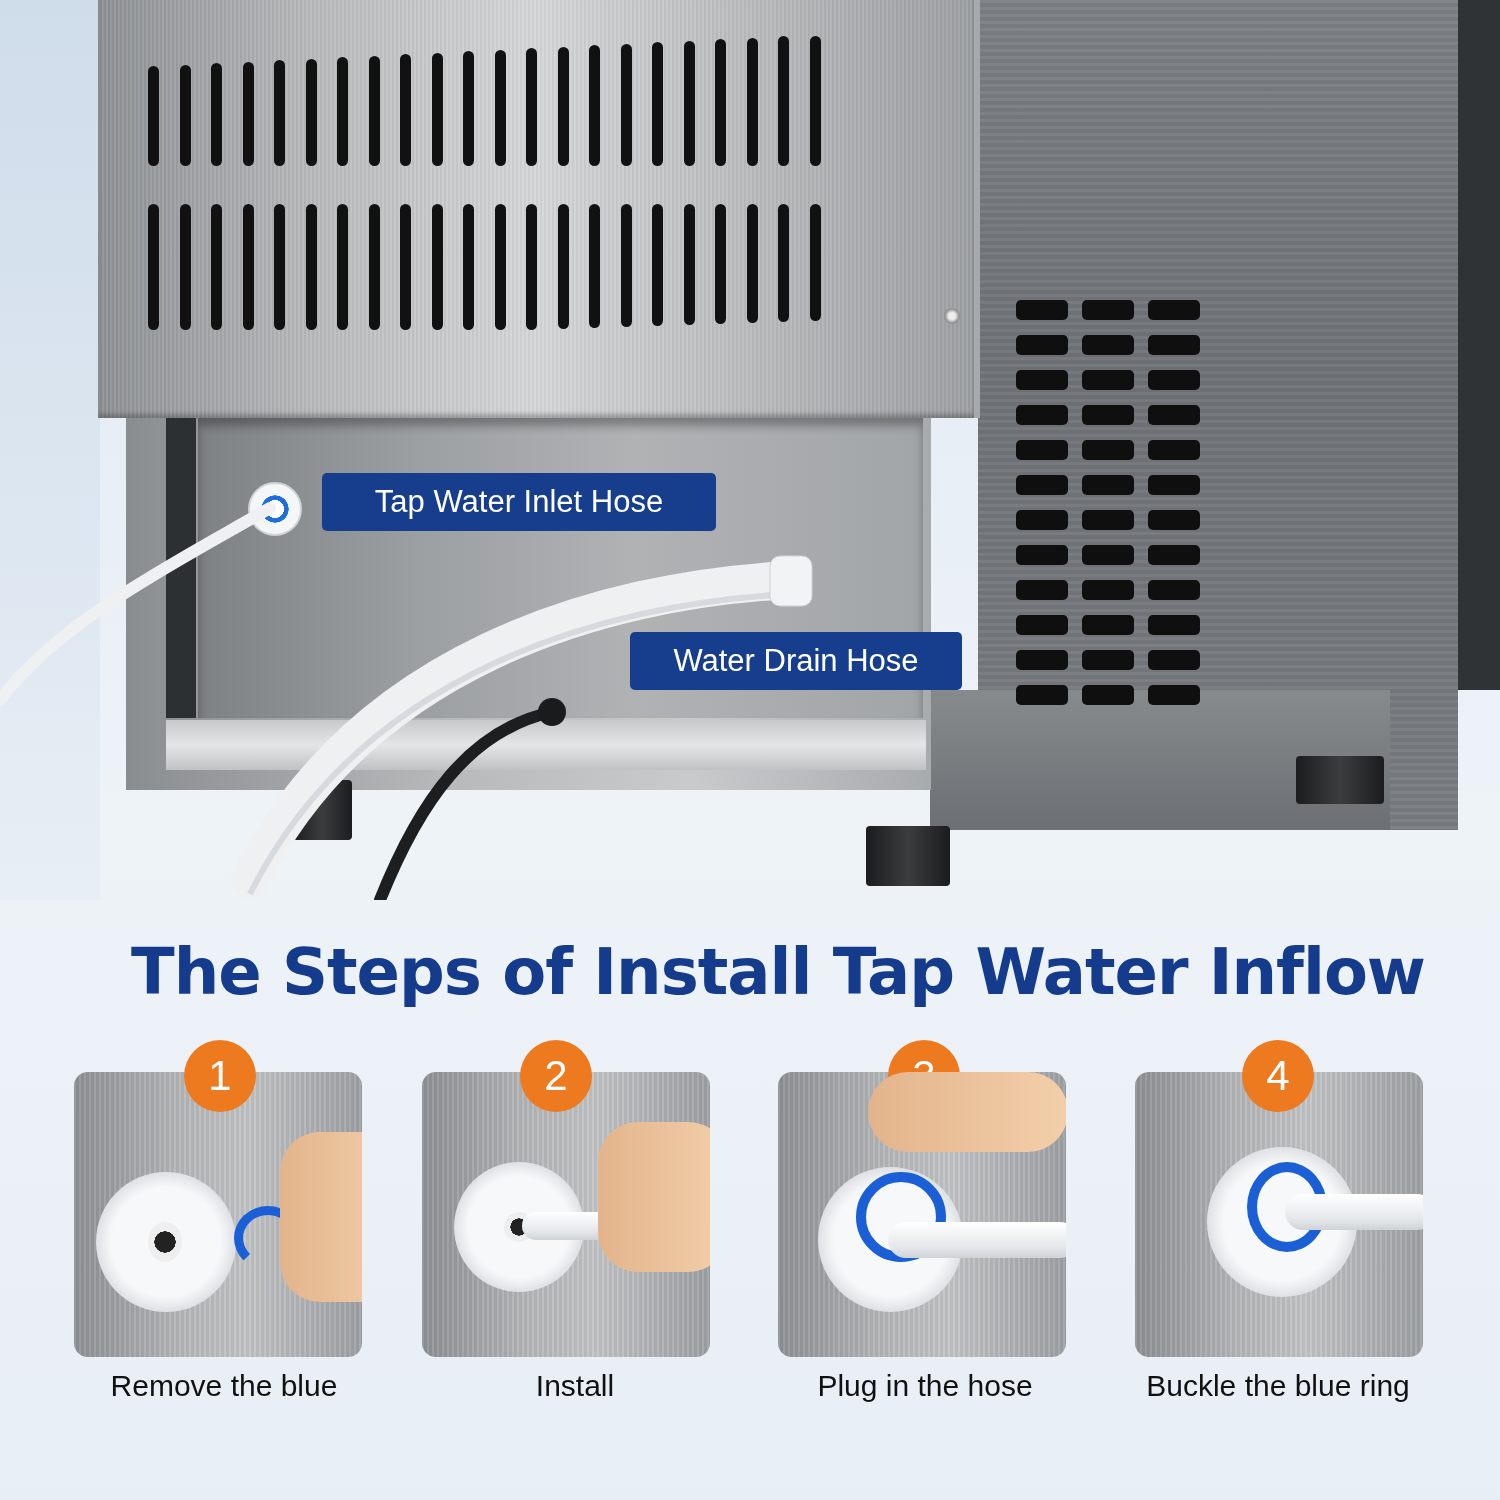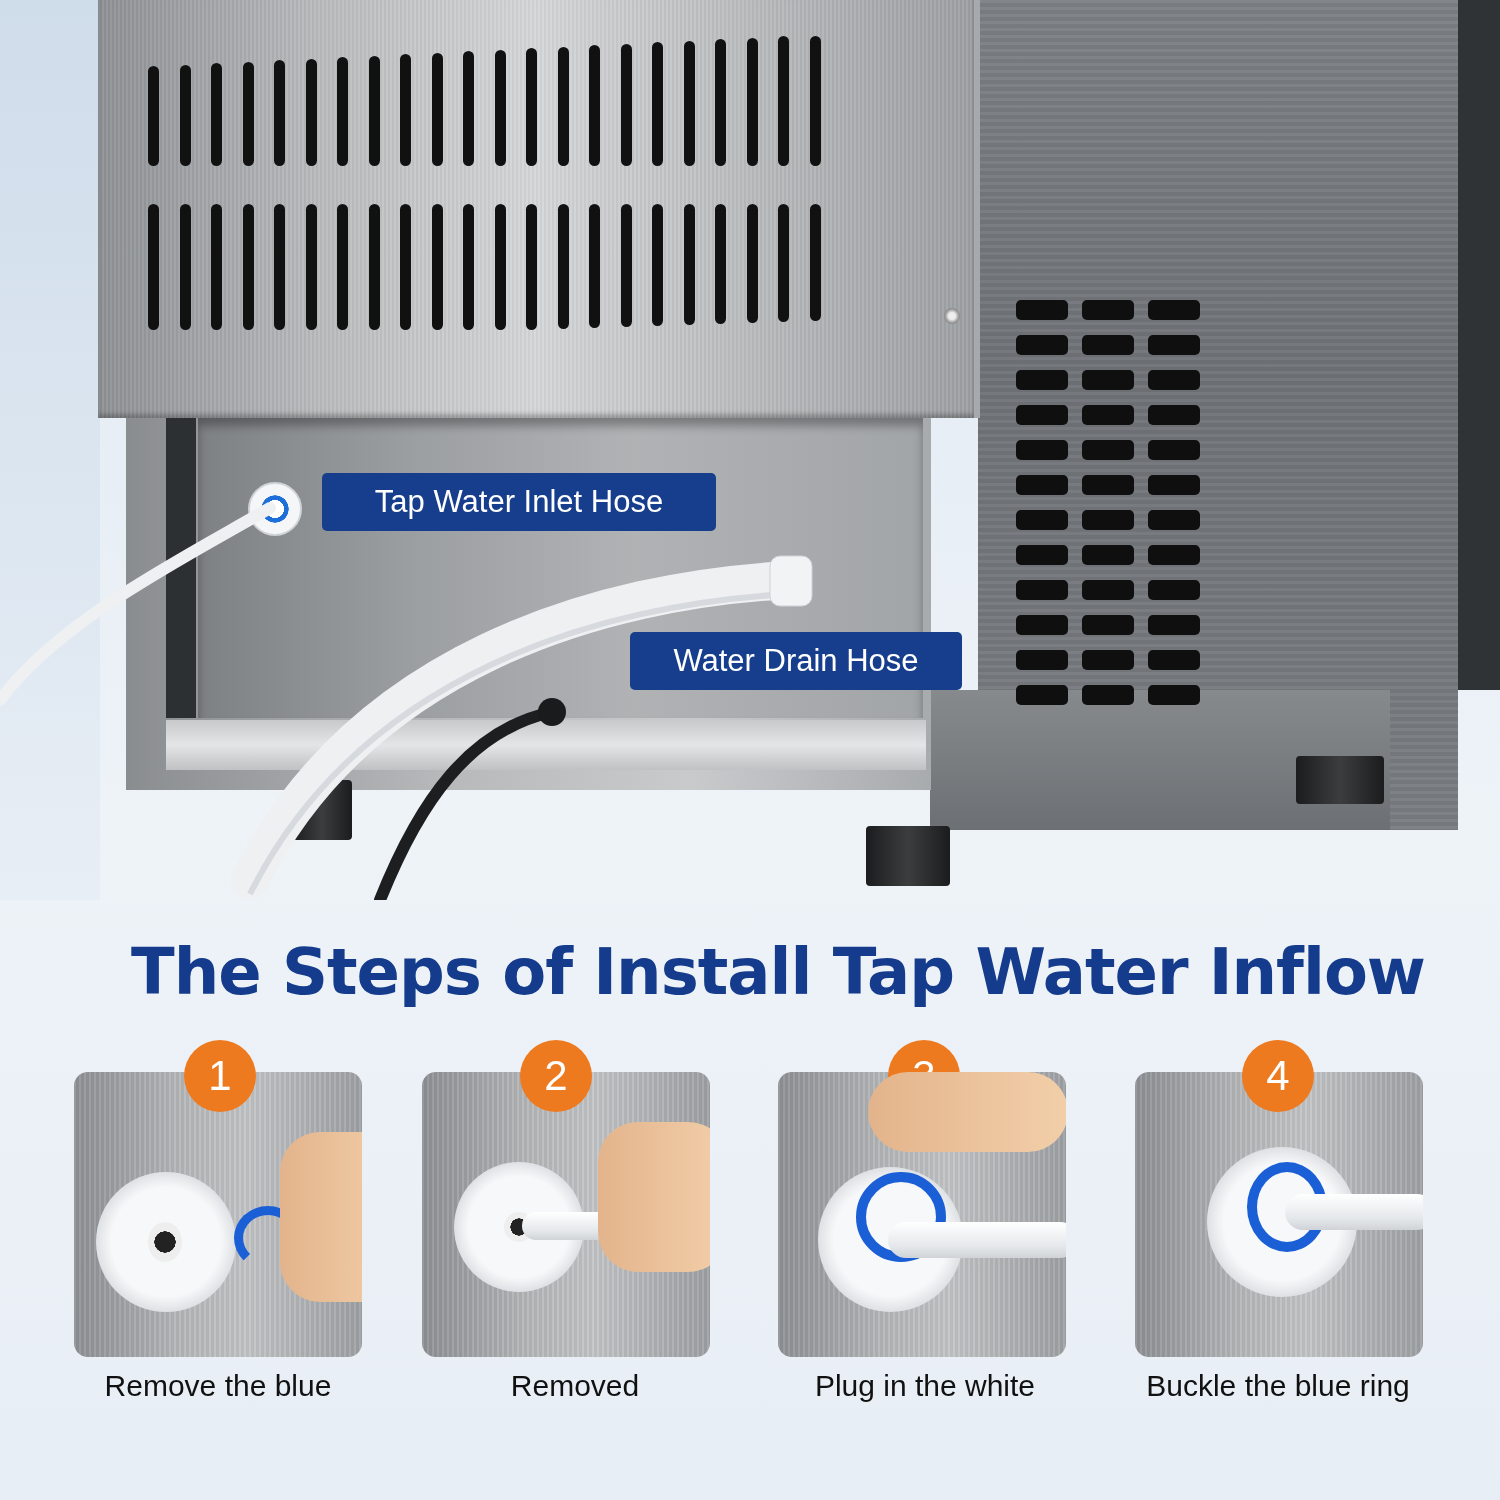--- a/index.html
+++ b/index.html
@@ -208,18 +208,18 @@
 </div>
 <div class="badge" style="left:888px;">3</div>
 
 <div class="step" style="left:1135px;">
   <div class="fitting" style="left:72px;top:75px;width:150px;height:150px;"></div>
   <div class="ring" style="left:112px;top:90px;width:60px;height:70px;"></div>
   <div class="hose" style="left:150px;top:122px;width:150px;"></div>
 </div>
 <div class="badge" style="left:1242px;">4</div>
 
-<div class="caption" style="left:58px;">
+<div class="caption" style="left:64px;">
   <div>Remove the blue</div>
 </div>
-<div class="caption" style="left:415px;">Removed</div>
-<div class="caption" style="left:765px;">Plug in the white</div>
+<div class="caption" style="left:415px;">Install</div>
+<div class="caption" style="left:765px;">Plug in the hose</div>
 <div class="caption" style="left:1117px;width:322px;">Buckle the blue ring</div>
 
 </body></html>

